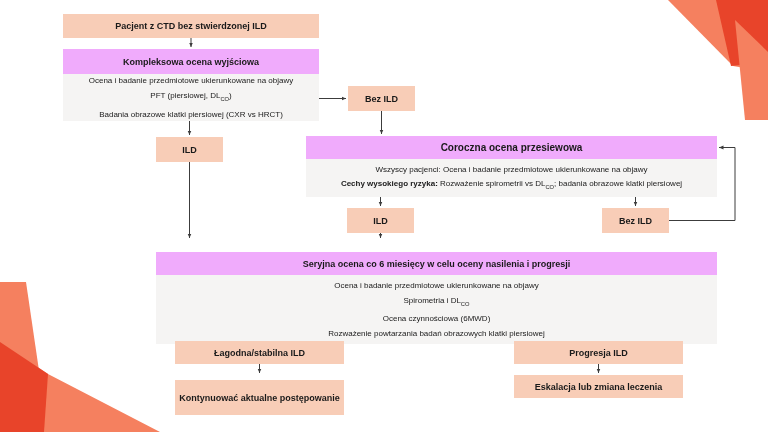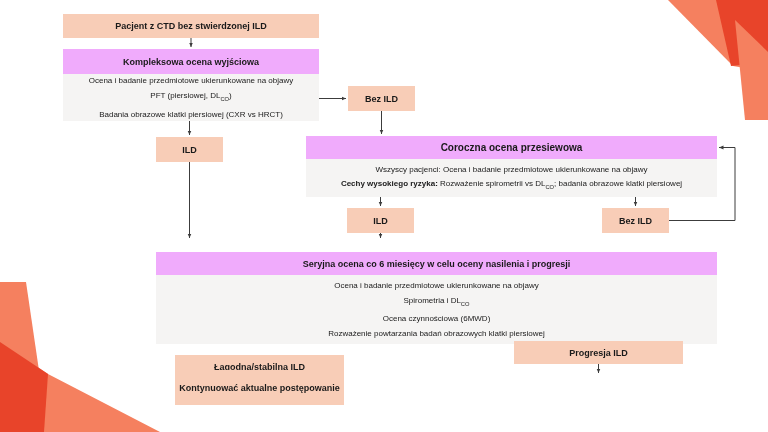--- a/index.html
+++ b/index.html
@@ -79,23 +79,23 @@
   #n-annual .hdr  { height: 23px; font-size: 10px; }
   #n-annual .body { height: 38px; font-size: 8px; line-height: 14px; padding: 7px 6px; }
 
   #n-ild-2        { left: 347px; top: 208px; width: 67px;  height: 25px; font-size: 9px; font-weight: bold; }
   #n-no-ild-2     { left: 602px; top: 208px; width: 67px;  height: 25px; font-size: 9px; font-weight: bold; }
 
   #n-serial       { left: 156px; top: 240px; width: 561px; height: 92px; margin-top: 12px; }
   #n-serial .hdr  { height: 23px; font-size: 9px; }
   #n-serial .body { height: 69px; font-size: 8px; line-height: 15px; padding: 2px 6px; }
 
-  #n-mild         { left: 175px; top: 341px; width: 169px; height: 23px; font-size: 9px; font-weight: bold; margin-top: 14px; }
+  #n-mild         { left: 175px; top: 341px; width: 169px; height: 23px; font-size: 9px; font-weight: bold; }
   #n-progress     { left: 514px; top: 341px; width: 169px; height: 23px; font-size: 9px; font-weight: bold; }
-  #n-continue     { left: 175px; top: 370px; width: 169px; height: 35px; font-size: 9px; font-weight: bold;
+  #n-continue     { left: 175px; top: 380px; width: 169px; height: 35px; font-size: 9px; font-weight: bold;
                     line-height: 14px; }
   #n-escalate     { left: 514px; top: 375px; width: 169px; height: 23px; font-size: 9px; font-weight: bold; }
 
   
   #edges {
     position: absolute;
     left: 0; top: 0;
     width: 768px; height: 432px;
     pointer-events: none;
   }
@@ -206,14 +206,17 @@
   </div>
 
   <div class="node" id="n-progress">
     <span class="line">Progresja ILD</span>
   </div>
 
   <div class="node" id="n-continue">
     <span class="line">Kontynuować aktualne postępowanie</span>
   </div>
 
+  <div class="node" id="n-escalate">
+    <span class="line">Eskalacja lub zmiana leczenia</span>
+  </div>
 
 </div>
 
 </body></html>

